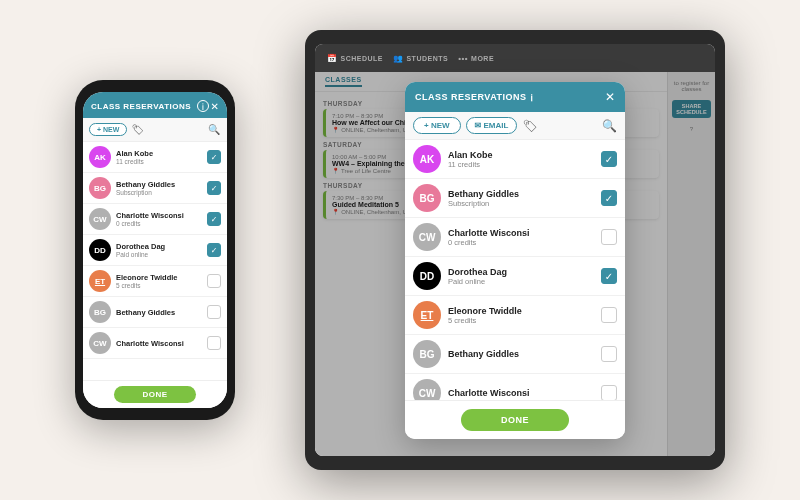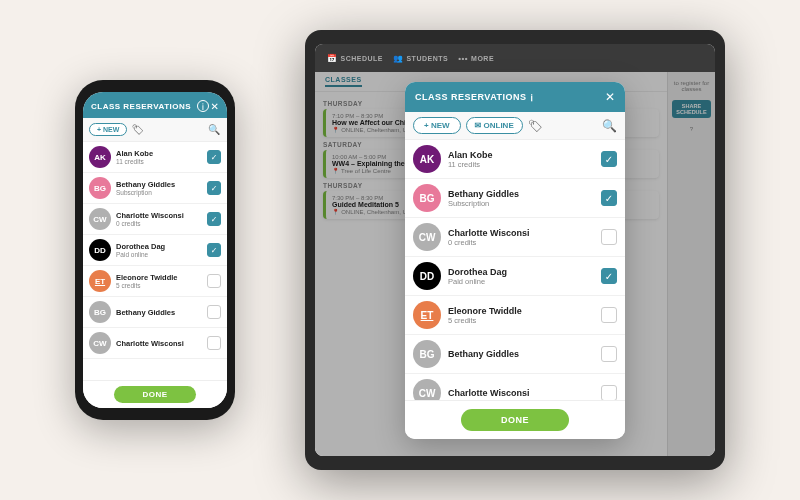--- a/index.html
+++ b/index.html
@@ -467,21 +467,21 @@
       border-radius: 14px;
       padding: 6px 40px;
       font-size: 9px;
       font-weight: 700;
       cursor: pointer;
       letter-spacing: 0.5px;
       text-transform: uppercase;
     }
 
     
-    .av-blue { background: #701a75; }
+    .av-blue { background: #d946ef; }
     .av-pink { background: #e8799a; }
     .av-gray { background: #b0b0b0; }
     .av-teal { background: #000000; }
     .av-orange { background: #e87d4a; text-decoration: underline; }
   </style>
 </head>
 <body>
 
 <div class="scene">
 
@@ -613,21 +613,21 @@
           <div class="modal">
             <div class="modal-header">
               <div class="modal-title">
                 <span>CLASS RESERVATIONS</span>
                 <span>ℹ</span>
               </div>
               <span class="modal-close">✕</span>
             </div>
             <div class="modal-toolbar">
               <button class="btn-new">+ NEW</button>
-              <button class="btn-email">✉ ONLINE</button>
+              <button class="btn-email">✉ EMAIL</button>
               <span class="modal-tag">🏷</span>
               <span class="modal-search">🔍</span>
             </div>
             <div class="modal-list" id="modal-list">
                 <div class="modal-person-row">
     <div class="modal-avatar av-blue">AK</div>
     <div class="modal-person-info">
       <div class="modal-person-name">Alan Kobe</div>
       <div class="modal-person-sub">11 credits</div>
     </div>

